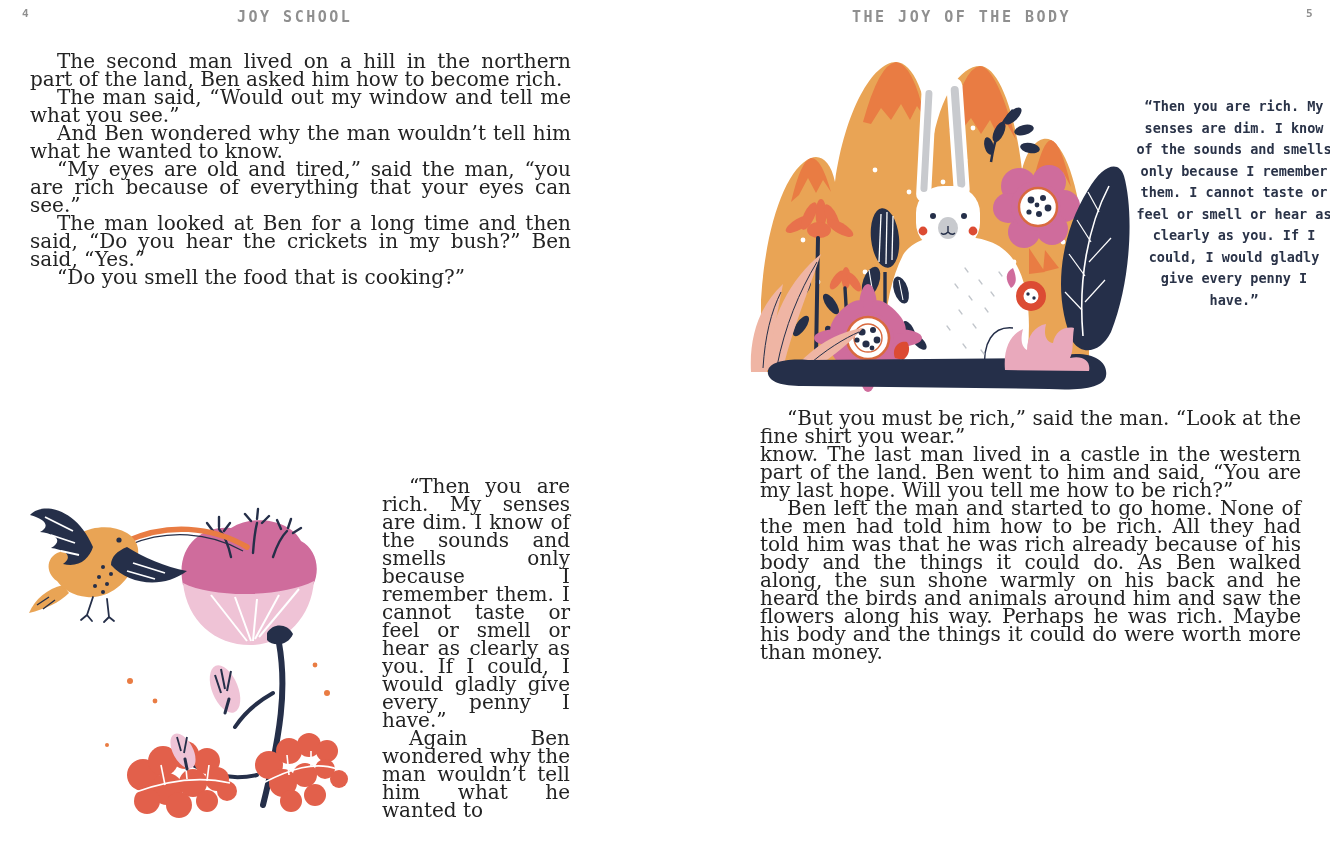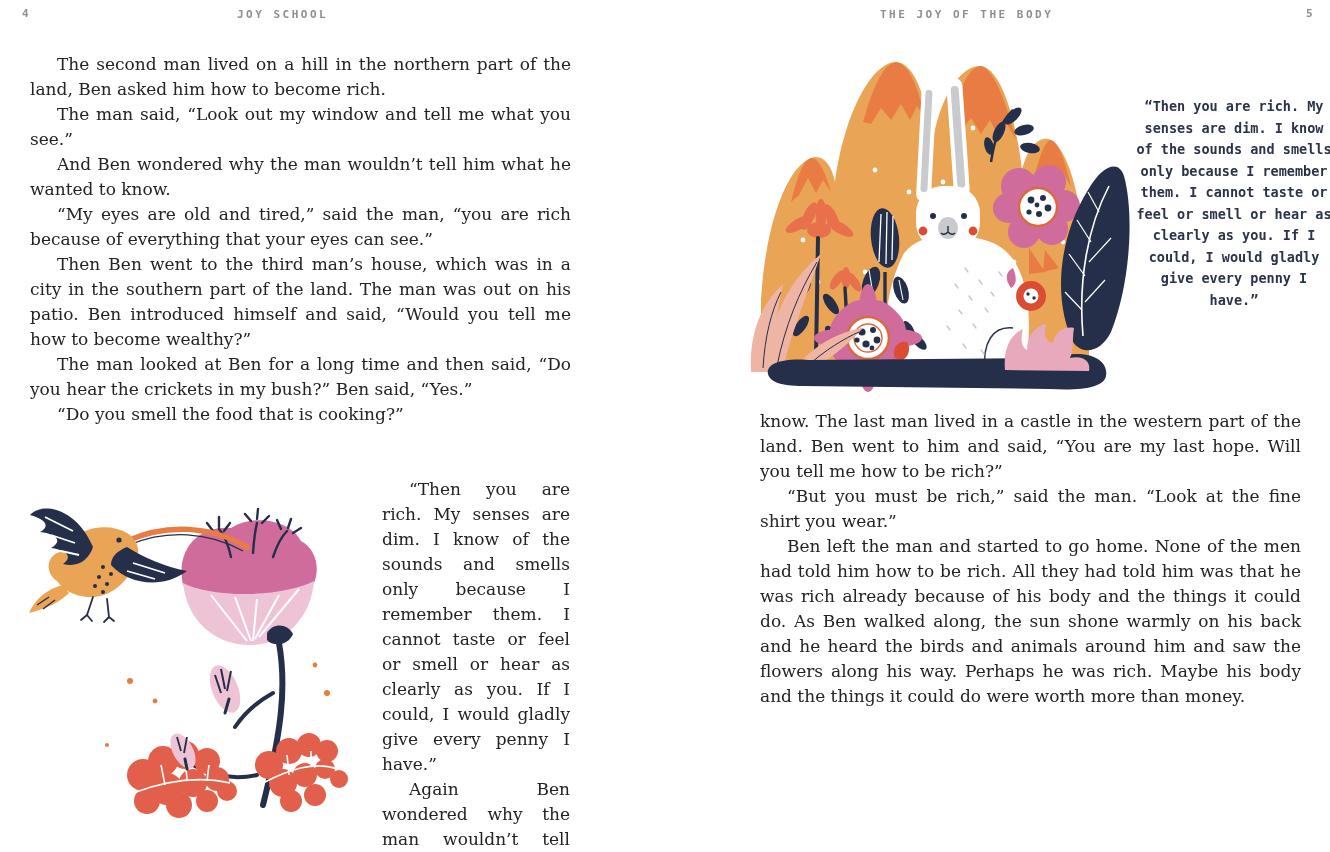--- a/index.html
+++ b/index.html
@@ -1,26 +1,26 @@
 <!DOCTYPE html>
 <html><head>
 <meta charset="utf-8">
 <style>
   html,body{margin:0;padding:0;background:#ffffff;}
   .spread{position:relative;width:1330px;height:852px;background:#ffffff;overflow:hidden;
           font-family:"DejaVu Serif","Liberation Serif",serif;}
   .running-head{position:absolute;top:8px;font-family:"DejaVu Sans Mono","Liberation Mono",monospace;
-          font-weight:700;font-size:11px;letter-spacing:2.5px;color:#8f8f8f;white-space:nowrap;}
+          font-weight:700;font-size:15px;letter-spacing:2.5px;color:#8f8f8f;white-space:nowrap;}
   .pagenum{position:absolute;top:7px;font-family:"DejaVu Sans Mono","Liberation Mono",monospace;
           font-weight:700;font-size:11px;color:#8f8f8f;}
   .head-left{left:237px;}
-  .head-right{left:880px;text-align:right;}
+  .head-right{left:852px;text-align:right;}
   .pn-left{left:22px;}
   .pn-right{left:1306px;}
-  .bodytext{position:absolute;font-size:17px;line-height:25px;text-align:justify;color:#232323;}
+  .bodytext{position:absolute;font-size:20px;line-height:18px;text-align:justify;color:#232323;}
   .body-main{left:30px;top:52px;width:541px;}
   .body-col{left:382px;top:477px;width:188px;}
   .body-right{left:760px;top:409px;width:541px;}
   .para{margin:0;text-indent:27px;}
   .no-indent{text-indent:0;}
   .quote{position:absolute;left:1136px;top:96px;width:196px;text-align:center;
          font-family:"DejaVu Sans Mono","Liberation Mono",monospace;font-weight:700;
          font-size:13.5px;line-height:21.5px;color:#2a3348;}
   .illus-humm{position:absolute;left:15px;top:493px;width:350px;height:355px;}
   .illus-rabbit{position:absolute;left:733px;top:40px;width:405px;height:355px;}
@@ -28,24 +28,23 @@
 </head>
 <body>
 
 <div class="spread">
 
   <span class="pagenum pn-left">4</span>
   <div class="running-head head-left">JOY SCHOOL</div>
 
   <div class="bodytext body-main">
     <p class="para">The second man lived on a hill in the northern part of the land, Ben asked him how to become rich.</p>
-    <p class="para">The man said, “Look out my window and tell me what you see.”</p>
+    <p class="para">The man said, “Would out my window and tell me what you see.”</p>
     <p class="para">And Ben wondered why the man wouldn’t tell him what he wanted to know.</p>
     <p class="para">“My eyes are old and tired,” said the man, “you are rich because of everything that your eyes can see.”</p>
-    <p class="para">Then Ben went to the third man’s house, which was in a city in the southern part of the land.  The man was out on his patio.  Ben introduced himself and said, “Would you tell me how to become wealthy?”</p>
     <p class="para">The man looked at Ben for a long time and then said, “Do you hear the crickets in my bush?” Ben said, “Yes.”</p>
     <p class="para">“Do you smell the food that is cooking?”</p>
   </div>
 
   <div class="bodytext body-col">
     <p class="para">“Then you are rich.  My senses are dim.  I know of the sounds and smells only because I remember them.  I cannot taste or feel or smell or hear as clearly as you.  If I could, I would gladly give every penny I have.”</p>
     <p class="para">Again Ben wondered why the man wouldn’t tell him what he wanted to</p>
   </div>
 
   <svg class="illus-humm" viewBox="0 0 350 355" role="img" aria-label="hummingbird pausing at a pink poppy flower with coral leaves">
@@ -354,19 +353,19 @@
     <path d="M162,318 C158,308 166,300 174,302 C178,308 176,316 170,320 Z" fill="#DC4B33"></path>
 
     <path d="M35,334 C33,324 48,318 75,320 L318,318 C352,308 376,318 373,336 C371,347 350,351 316,349 L70,346 C48,346 37,342 35,334 Z" fill="#252F49"></path>
 
     <g fill="#E9A9BC">
       <path d="M272,330 C270,308 278,294 290,289 C287,301 289,307 294,310 C294,296 302,286 313,284 C310,296 314,302 320,303 C322,292 331,286 341,288 C339,300 341,310 337,318 C350,315 358,321 356,331 Z"></path>
     </g>
   </svg>
 
   <div class="bodytext body-right">
+    <p class="para">“But you must be rich,” said the man. “Look at the fine shirt you wear.”</p>
     <p class="para no-indent">know. The last man lived in a castle in the western part of the land. Ben went to him and said, “You are my last hope. Will you tell me how to be rich?”</p>
-    <p class="para">“But you must be rich,” said the man. “Look at the fine shirt you wear.”</p>
     <p class="para">Ben left the man and started to go home. None of the men had told him how to be rich. All they had told him was that he was rich already because of his body and the things it could do. As Ben walked along, the sun shone warmly on his back and he heard the birds and animals around him and saw the flowers along his way. Perhaps he was rich. Maybe his body and the things it could do were worth more than money.</p>
 
   </div>
 
 </div>
 
 </body></html>

